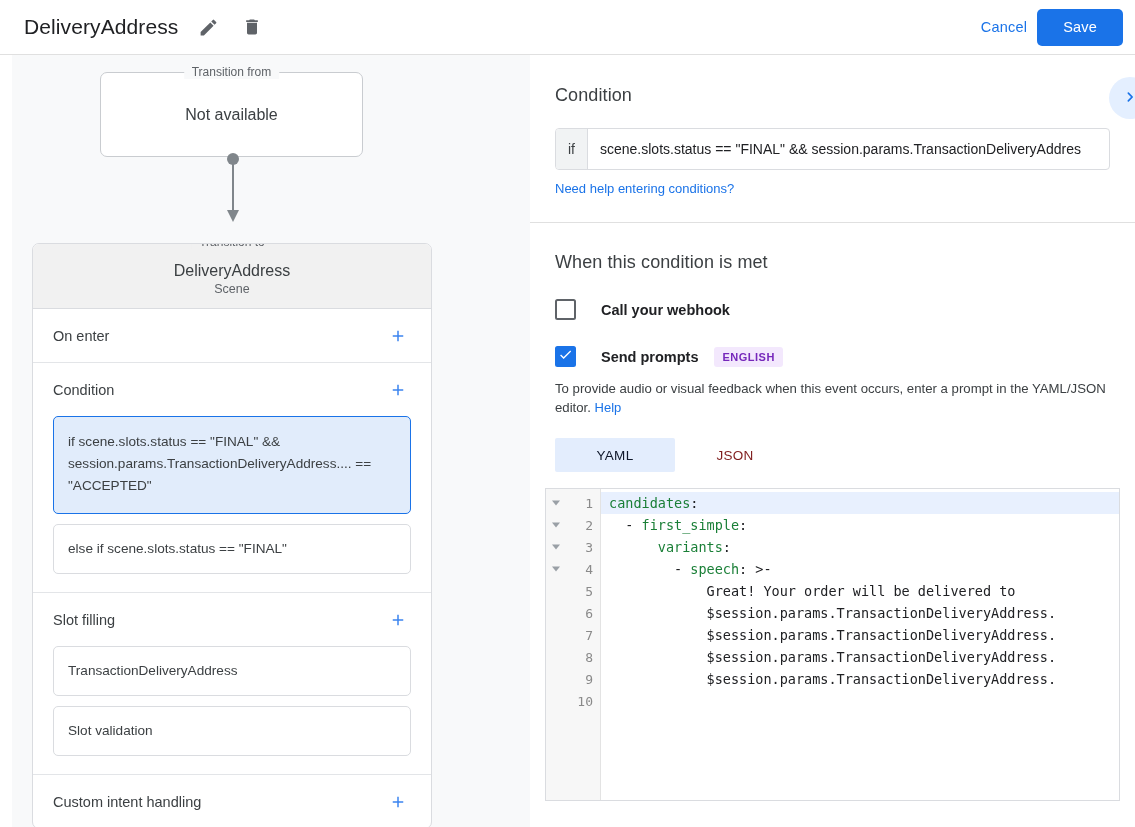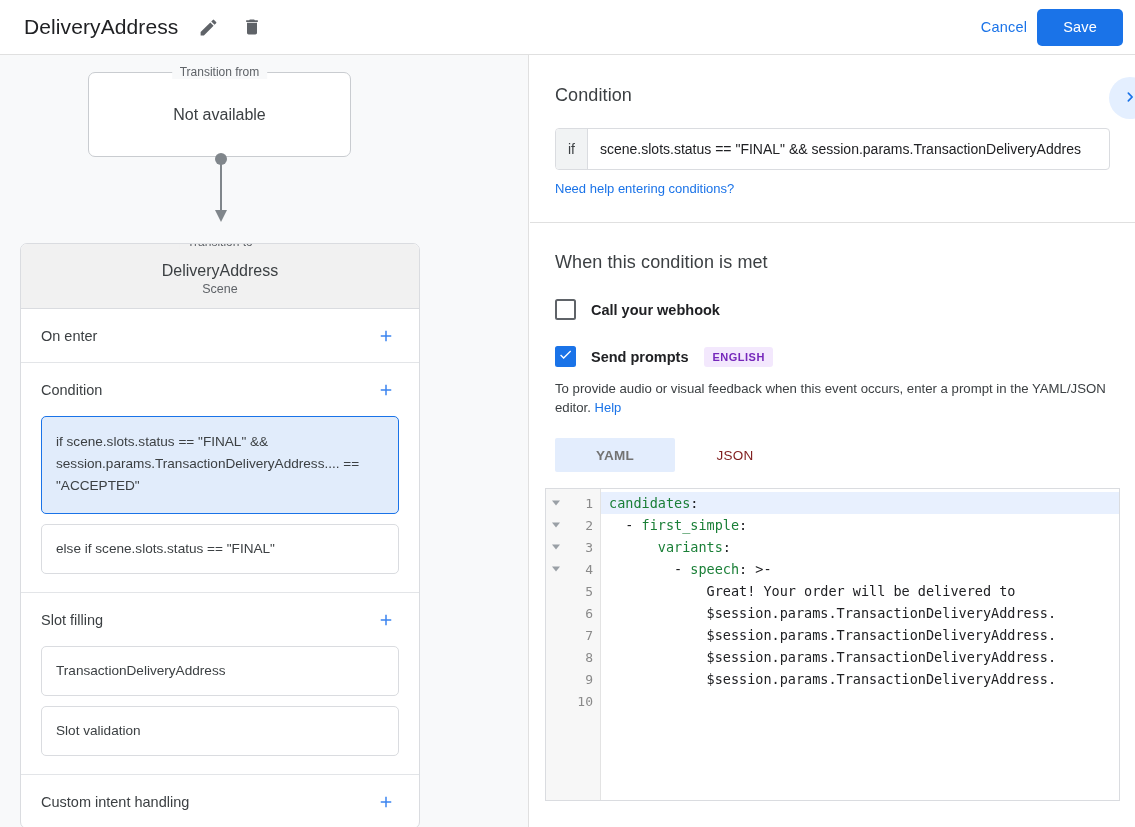--- a/index.html
+++ b/index.html
@@ -39,21 +39,21 @@
     letter-spacing: .2px;
   }
   .btn-filled {
     background: #1a73e8; color: #fff; font-size: 14.5px; font-weight: 400;
     border: none; border-radius: 5px; padding: 0 26px; height: 37px;
     cursor: pointer; letter-spacing: .2px;
   }
 
   
   .left-pane {
-    position: absolute; left: 0; top: 55px; width: 529px; height: 772px;
+    position: absolute; left: 12px; top: 55px; width: 529px; height: 772px;
     background: #f8f9fa; overflow: hidden;
     border-right: 1px solid #e0e0e0;
   }
   .right-pane {
     position: absolute; left: 530px; top: 55px; width: 605px; height: 772px;
     background: #ffffff; overflow: hidden;
   }
 
   
   .fieldset-card {
@@ -171,38 +171,38 @@
 
   .checkrow { display: flex; align-items: center; margin-top: 26px; }
   .cbox {
     width: 21px; height: 21px; border: 2px solid #5f6368; border-radius: 2.5px;
     background: #fff; cursor: pointer; flex: 0 0 21px;
   }
   .cbox.checked {
     background: #1a73e8; border-color: #1a73e8;
     display: flex; align-items: center; justify-content: center;
   }
-  .check-label { margin-left: 15px; font-size: 14.5px; color: #202124; font-weight: bold; }
+  .check-label { margin-left: 25px; font-size: 14.5px; color: #202124; font-weight: bold; }
   .lang-badge {
     margin-left: 16px; background: #f3e8fd; color: #7627bb;
     font-size: 11px; font-weight: bold; letter-spacing: .5px;
     padding: 4px 8px; border-radius: 3px;
   }
   .helper-text {
     margin-top: 12px; font-size: 13.2px; color: #3c4043; line-height: 19px;
     max-width: 562px;
   }
 
   .tabs { display: flex; margin-top: 21px; }
   .tab {
     min-width: 120px; height: 34px; display:flex; align-items:center; justify-content:center;
     font-size: 13.5px; color: #7f1d1d; cursor: pointer; font-weight: 500;
     letter-spacing: .3px;
   }
-  .tab.active { background: #e3edfd; color: #737373; border-radius: 2px; font-weight: bold; }
+  .tab.active { background: #e3edfd; color: #0f172a; border-radius: 2px; }
 
   .editor {
     margin-top: 16px; margin-left: 15px;
     border: 1px solid #dadce0; border-top: 1px solid #dadce0;
     width: 575px; height: 313px; display: flex; background: #fff;
     overflow: hidden;
   }
   .gutter {
     width: 55px; background: #f7f7f7; border-right: 1px solid #e3e3e3;
     flex: 0 0 55px; padding-top: 3px; position: relative;

